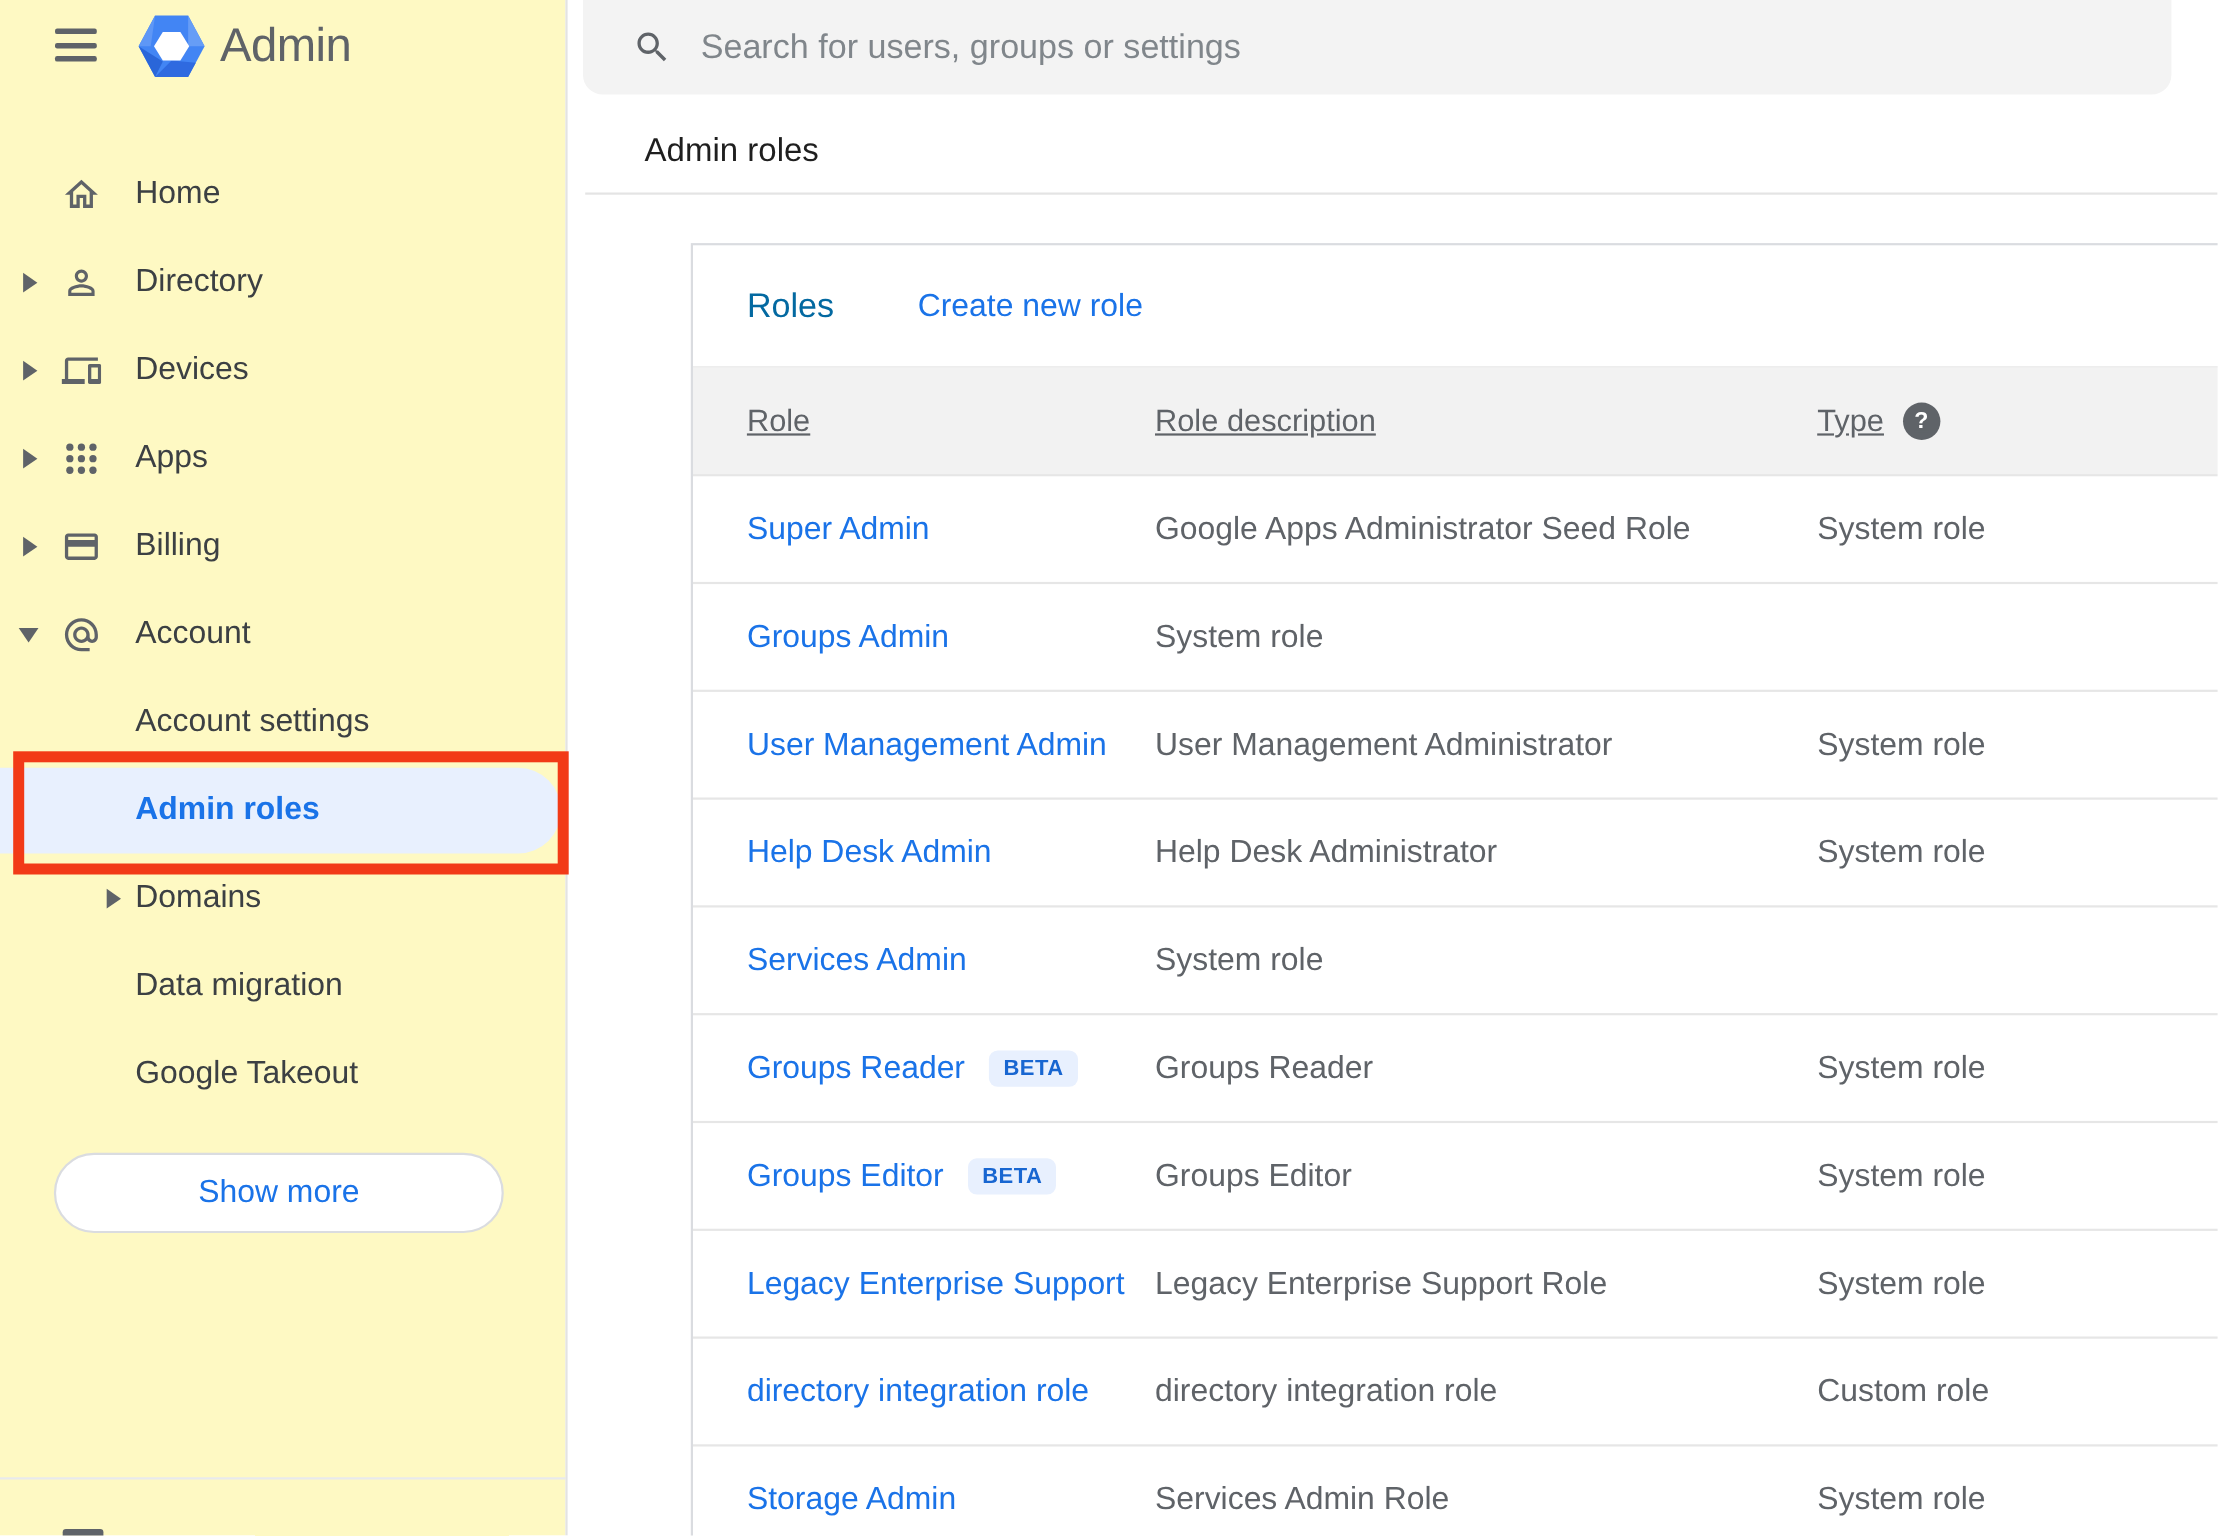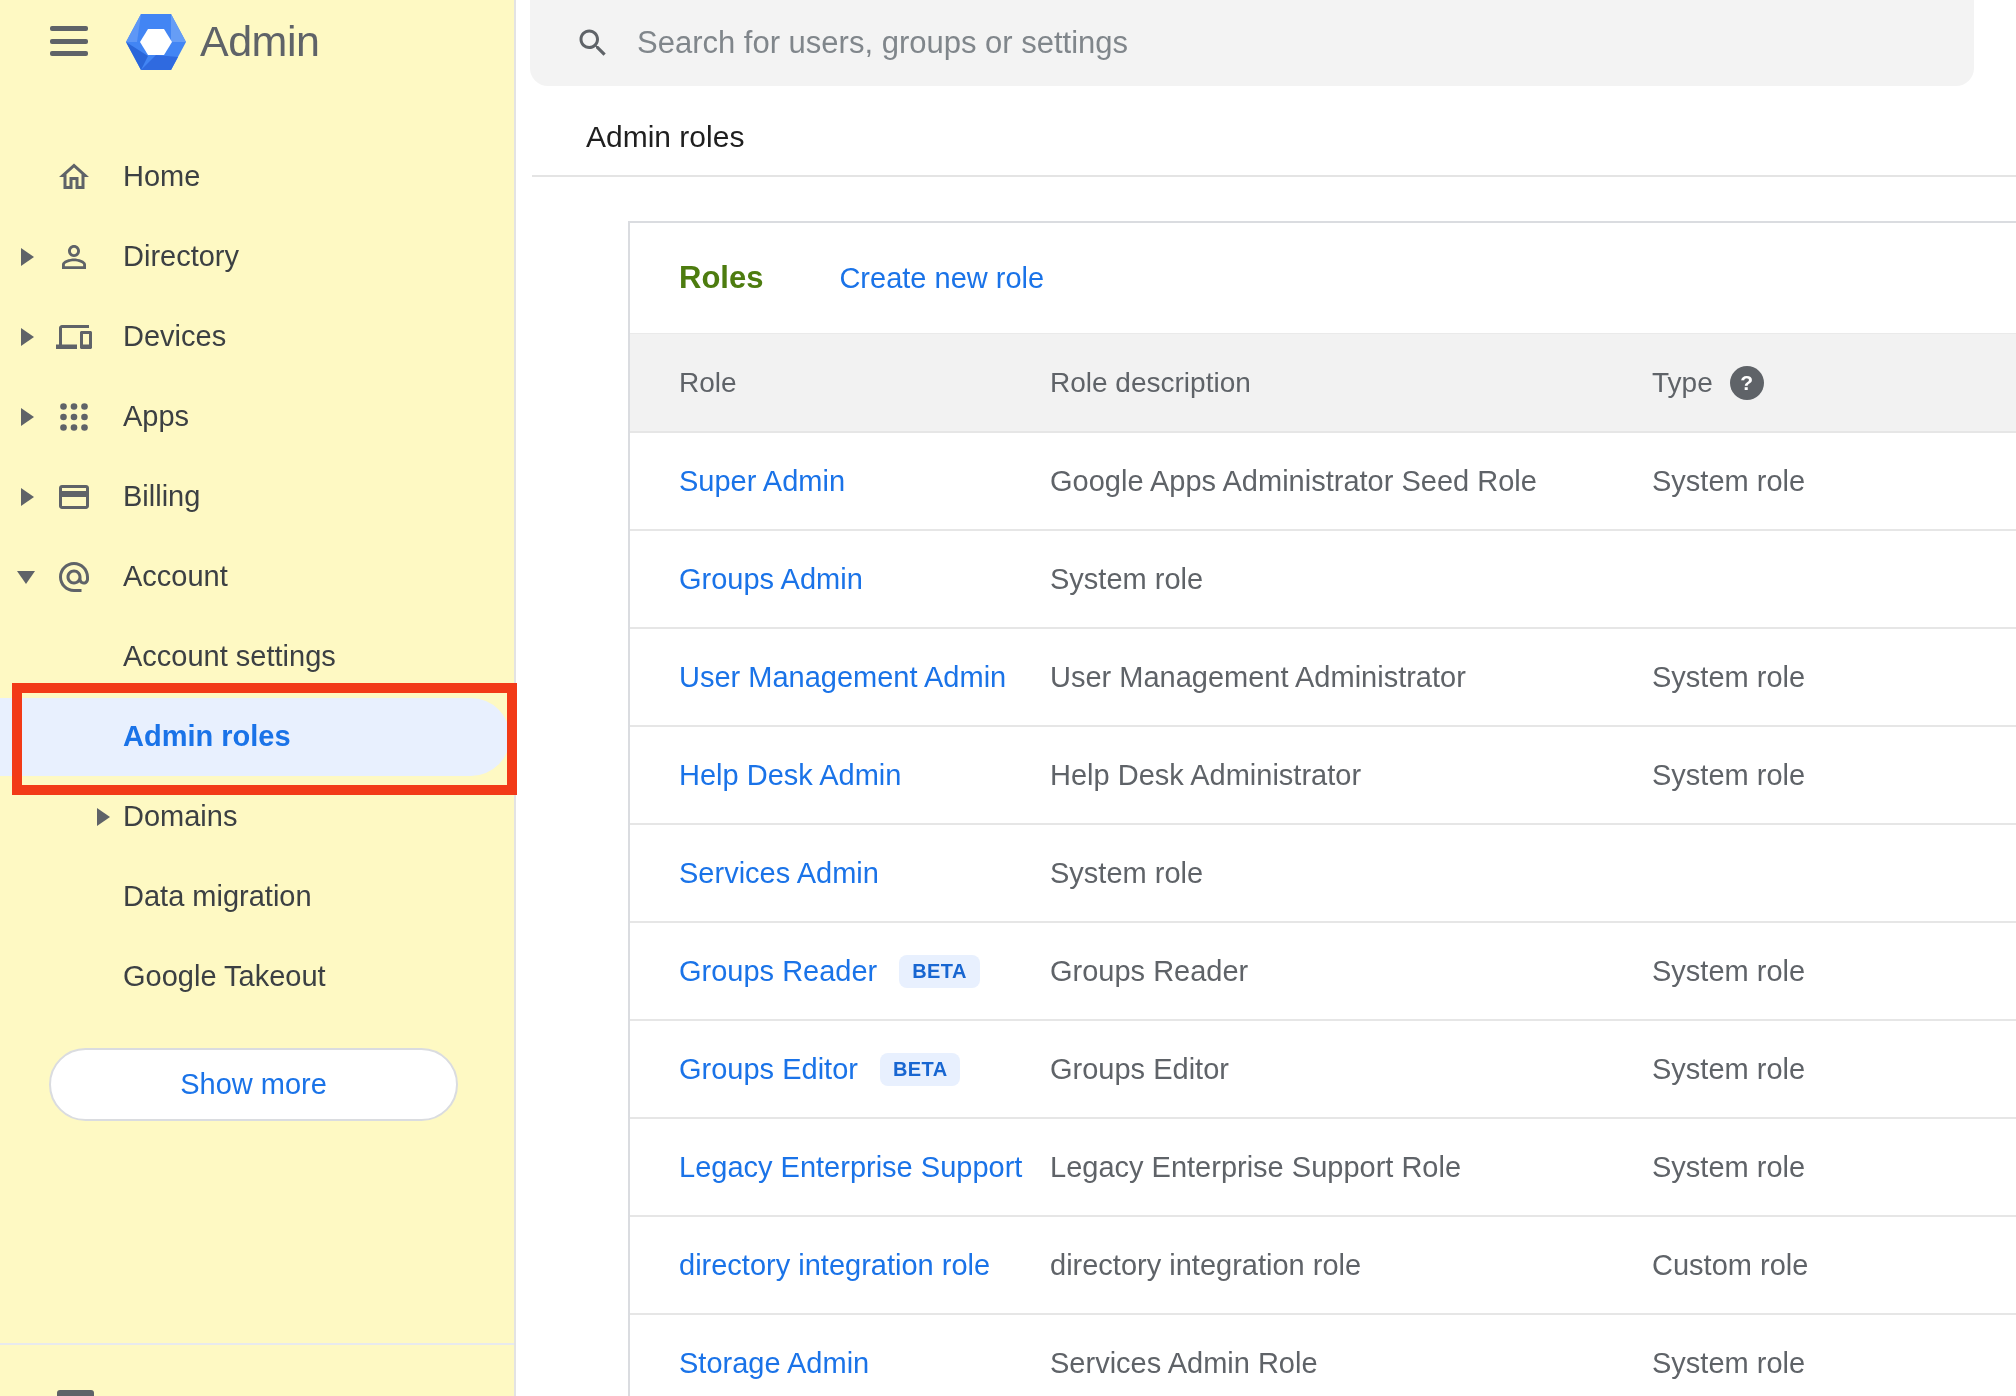--- a/index.html
+++ b/index.html
@@ -77,29 +77,29 @@
 
   .breadcrumb { position: absolute; left: 586px; top: 120px; font-size: 30px; font-weight: 500; color: #1f1f1f; }
   .hdivider { position: absolute; left: 532px; top: 175px; width: 1484px; height: 2px; background: #e4e4e4; }
 
   
   .card {
     position: absolute; left: 628px; top: 221px; width: 1400px; height: 1192px;
     background: #fff; border: 2px solid #dadce0;
   }
   .card-header { height: 110px; display: flex; align-items: center; padding-left: 49px; }
-  .card-title { font-size: 31px; font-weight: 700; color: #4d7c0f; }
+  .card-title { font-size: 31px; font-weight: 400; color: #0369a1; }
   .create-link { margin-left: 76px; font-size: 29px; color: #1a73e8; text-decoration: none; cursor: pointer; }
 
   .thead {
     height: 98px; background: #f2f2f2; border-top: 1px solid #eaeaea;
     display: grid; grid-template-columns: 371px 602px auto;
     align-items: center; padding-left: 49px;
   }
-  .th { font-size: 28px; color: #5f6368; font-weight: 400; }
+  .th { font-size: 28px; color: #5f6368; font-weight: 400; text-decoration: underline; }
   .th-type { display: flex; align-items: center; }
   .help-icon {
     margin-left: 17px; width: 34px; height: 34px; border-radius: 50%;
     background: #5f6368; color: #fff; font-size: 21px; font-weight: 700;
     display: flex; align-items: center; justify-content: center; cursor: pointer;
   }
 
   .trow {
     height: 98px; border-top: 2px solid #e6e6e6; background: #fff;
     display: grid; grid-template-columns: 371px 602px auto;

